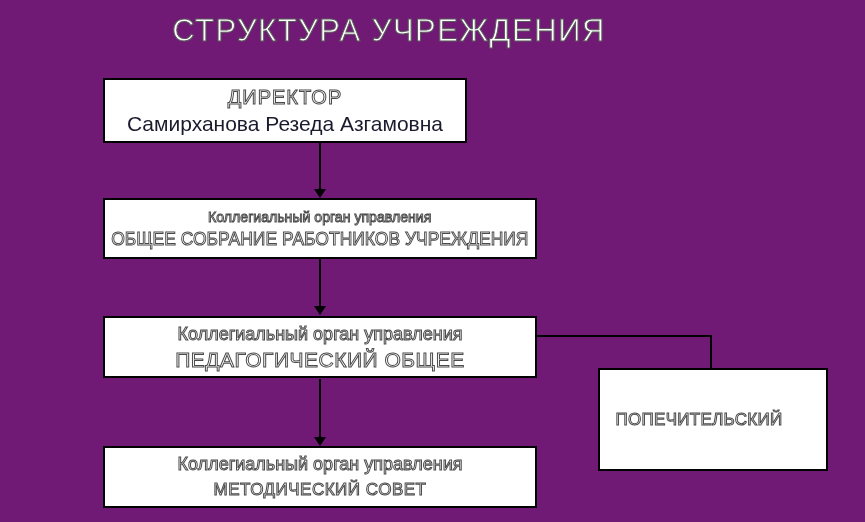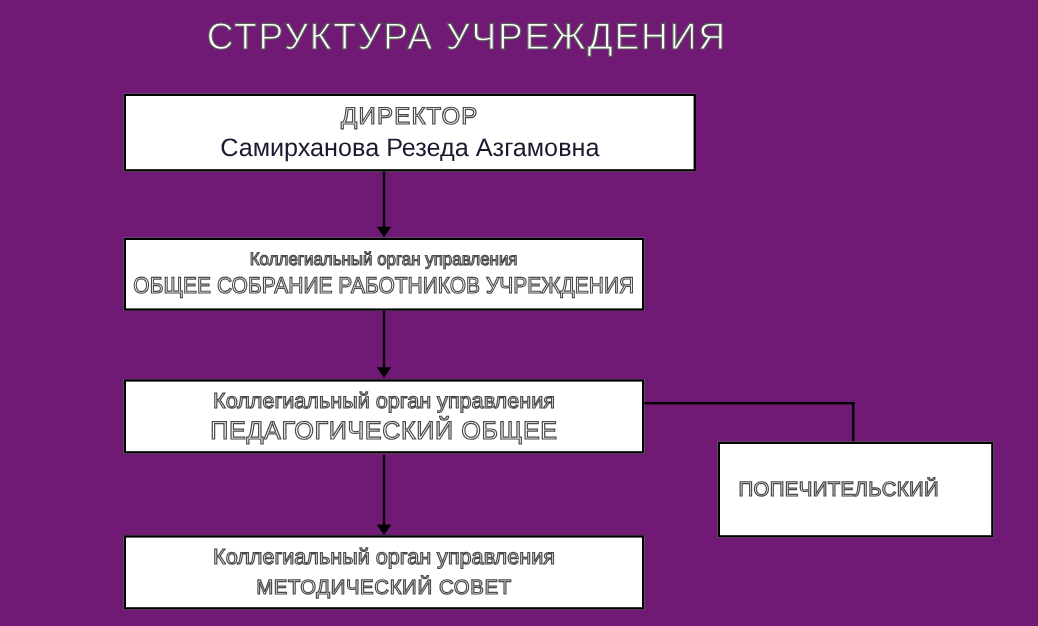--- a/index.html
+++ b/index.html
@@ -57,37 +57,37 @@
     text-align: center;
   }
 
   
   .t-outline {
     color: #ffffff;
     -webkit-text-stroke: 1px #4a4a4a;
   }
 
   
-  #box-director       { left: 103px; top: 78px;  width: 477px; height: 65px; }
+  #box-director       { left: 103px; top: 78px;  width: 364px; height: 65px; }
   #box-director .l1   { font-size: 20px; line-height: 26px; letter-spacing: 1px; }
   #box-director .l2   { font-size: 21px; line-height: 28px; }
 
   #box-general        { left: 103px; top: 198px; width: 434px; height: 61px; }
   #box-general .l1    { font-size: 15px; line-height: 20px; transform: scaleX(0.94); }
   #box-general .l2    { font-size: 19px; line-height: 24px; transform: scaleX(0.92); letter-spacing: 0px; }
 
   #box-pedagogical    { left: 103px; top: 316px; width: 434px; height: 62px; }
   #box-pedagogical .l1{ font-size: 18px; line-height: 24px; }
   #box-pedagogical .l2{ font-size: 21px; line-height: 27px; letter-spacing: 0.5px; }
 
   #box-methodical     { left: 103px; top: 446px; width: 434px; height: 62px; }
   #box-methodical .l1 { font-size: 18px; line-height: 24px; }
   #box-methodical .l2 { font-size: 17px; line-height: 27px; letter-spacing: 0.5px; }
 
-  #box-trustee        { left: 598px; top: 368px; width: 230px; height: 80px;
+  #box-trustee        { left: 598px; top: 368px; width: 230px; height: 103px;
                         align-items: center; justify-content: center; }
   #box-trustee .wrap  { padding-right: 28px; text-align: center; }
   #box-trustee .l1    { font-size: 17px; line-height: 24px; letter-spacing: 0.3px; }
   #box-trustee .l2    { font-size: 17px; line-height: 24px; letter-spacing: 0.3px; }
 
   
   .v-line {
     position: absolute;
     width: 2px;
     background: #000000;

